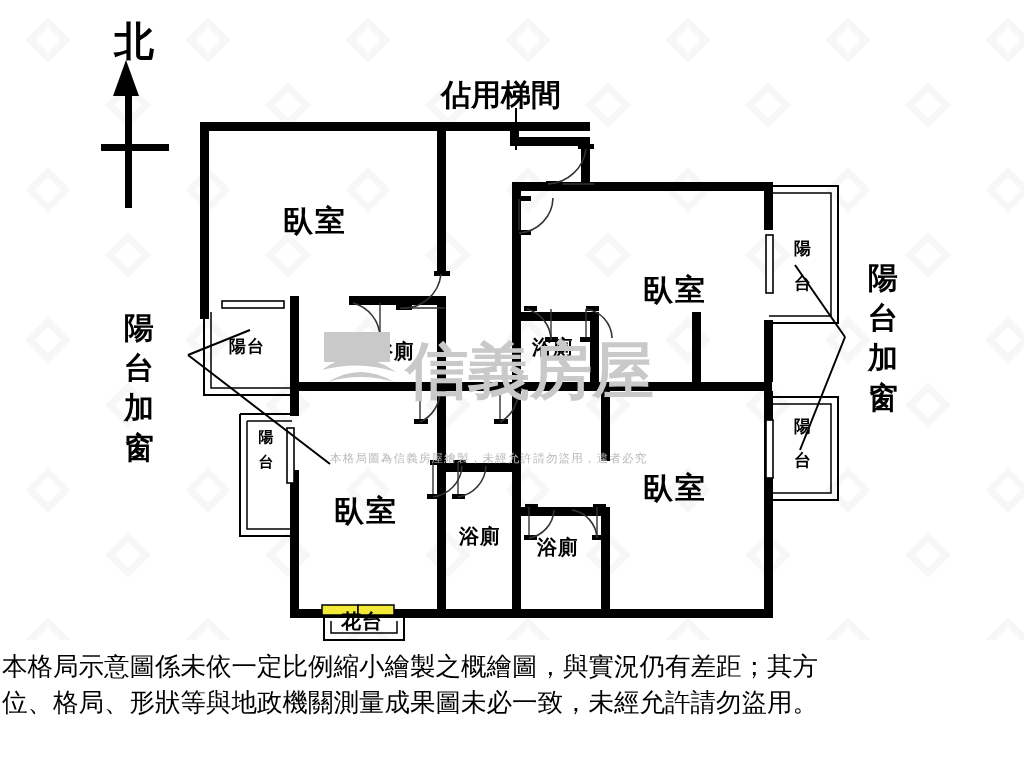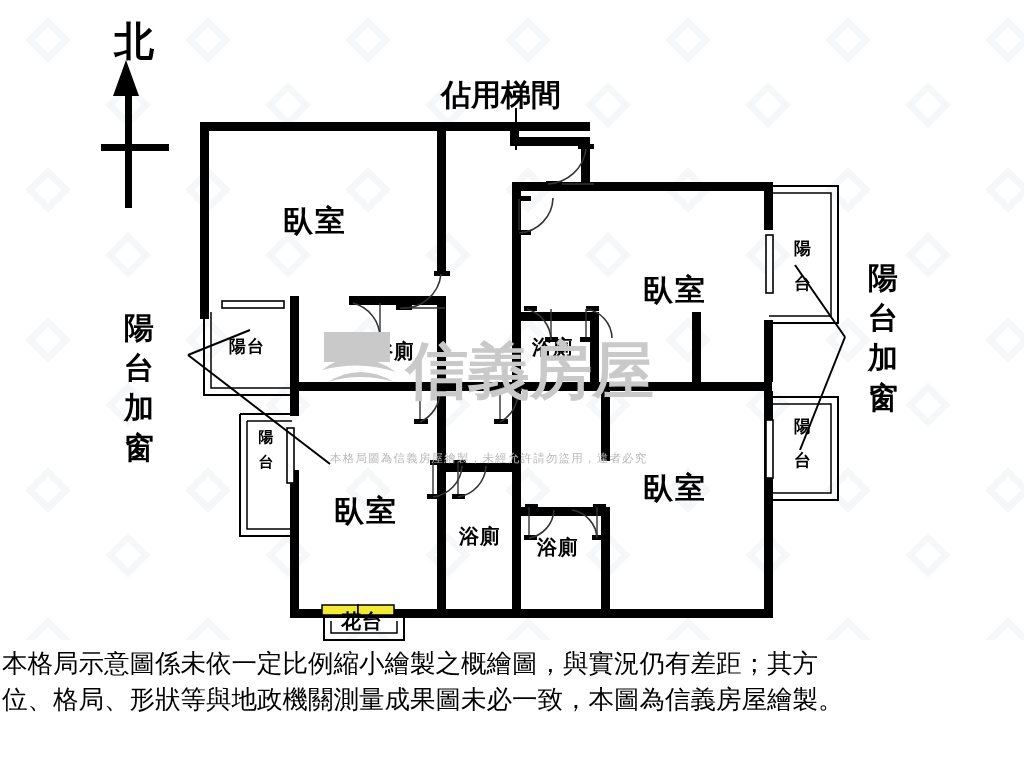--- a/index.html
+++ b/index.html
@@ -93,21 +93,21 @@
     width: 1024px; height: 640px;
     pointer-events: none;
     opacity: 0.5;
   }
 
   .disclaimer {
     position: absolute;
     left: 2px;
     top: 648px;
     width: 1020px;
-    font-family: Liberation Mono, monospace;
+    font-family: Liberation Sans, sans-serif;
     font-size: 25.5px;
     line-height: 1.42;
     color: #000000;
     letter-spacing: 0px;
   }
   .disclaimer div { white-space: nowrap; }
 </style>
 </head>
 <body>
 
@@ -381,16 +381,16 @@
       <g fill="#c9c9c9" font-family="DejaVu Sans, Liberation Sans, sans-serif" font-weight="700" font-size="62">
         <text x="88" y="62">信義房屋</text>
       </g>
     </svg>
   </div>
 
   <div class="wm-text">本格局圖為信義房屋繪製，未經允許請勿盜用，違者必究</div>
 
   <div class="disclaimer">
     <div>本格局示意圖係未依一定比例縮小繪製之概繪圖，與實況仍有差距；其方</div>
-    <div>位、格局、形狀等與地政機關測量成果圖未必一致，本圖為信義房屋繪製。</div>
+    <div>位、格局、形狀等與地政機關測量成果圖未必一致，未經允許請勿盜用。</div>
   </div>
 
 </div>
 
 </body></html>

